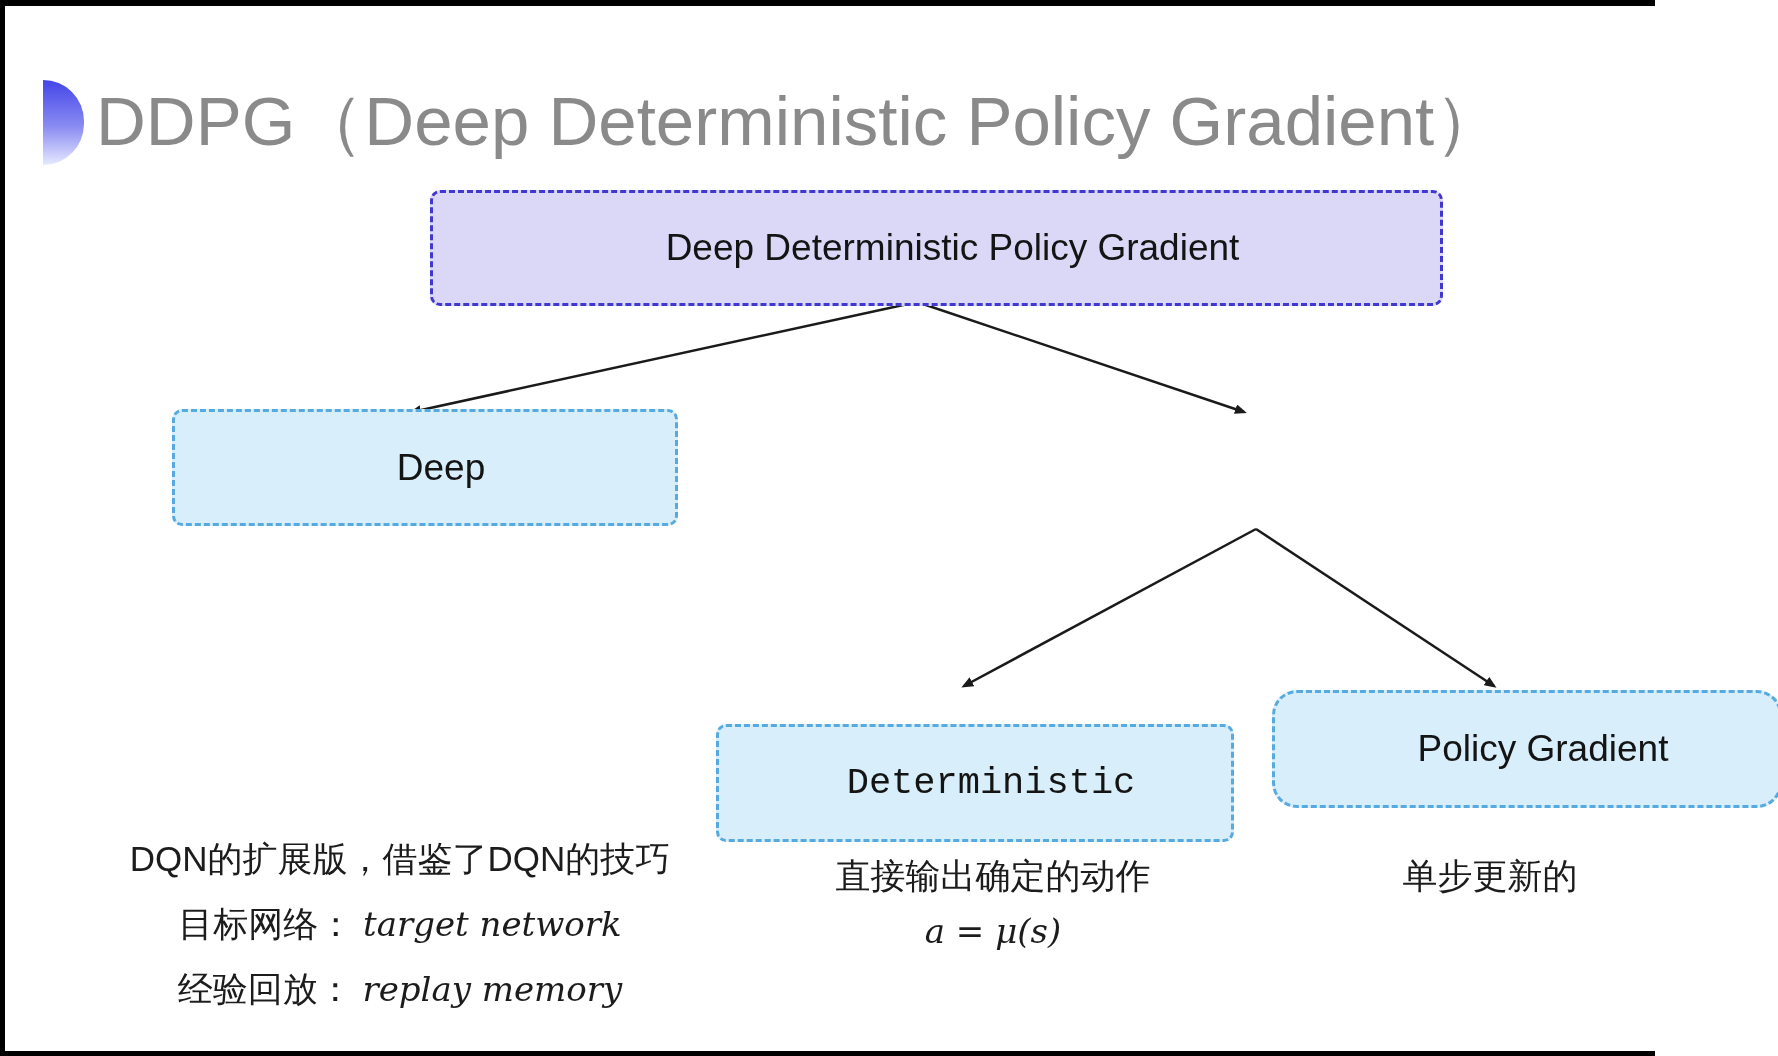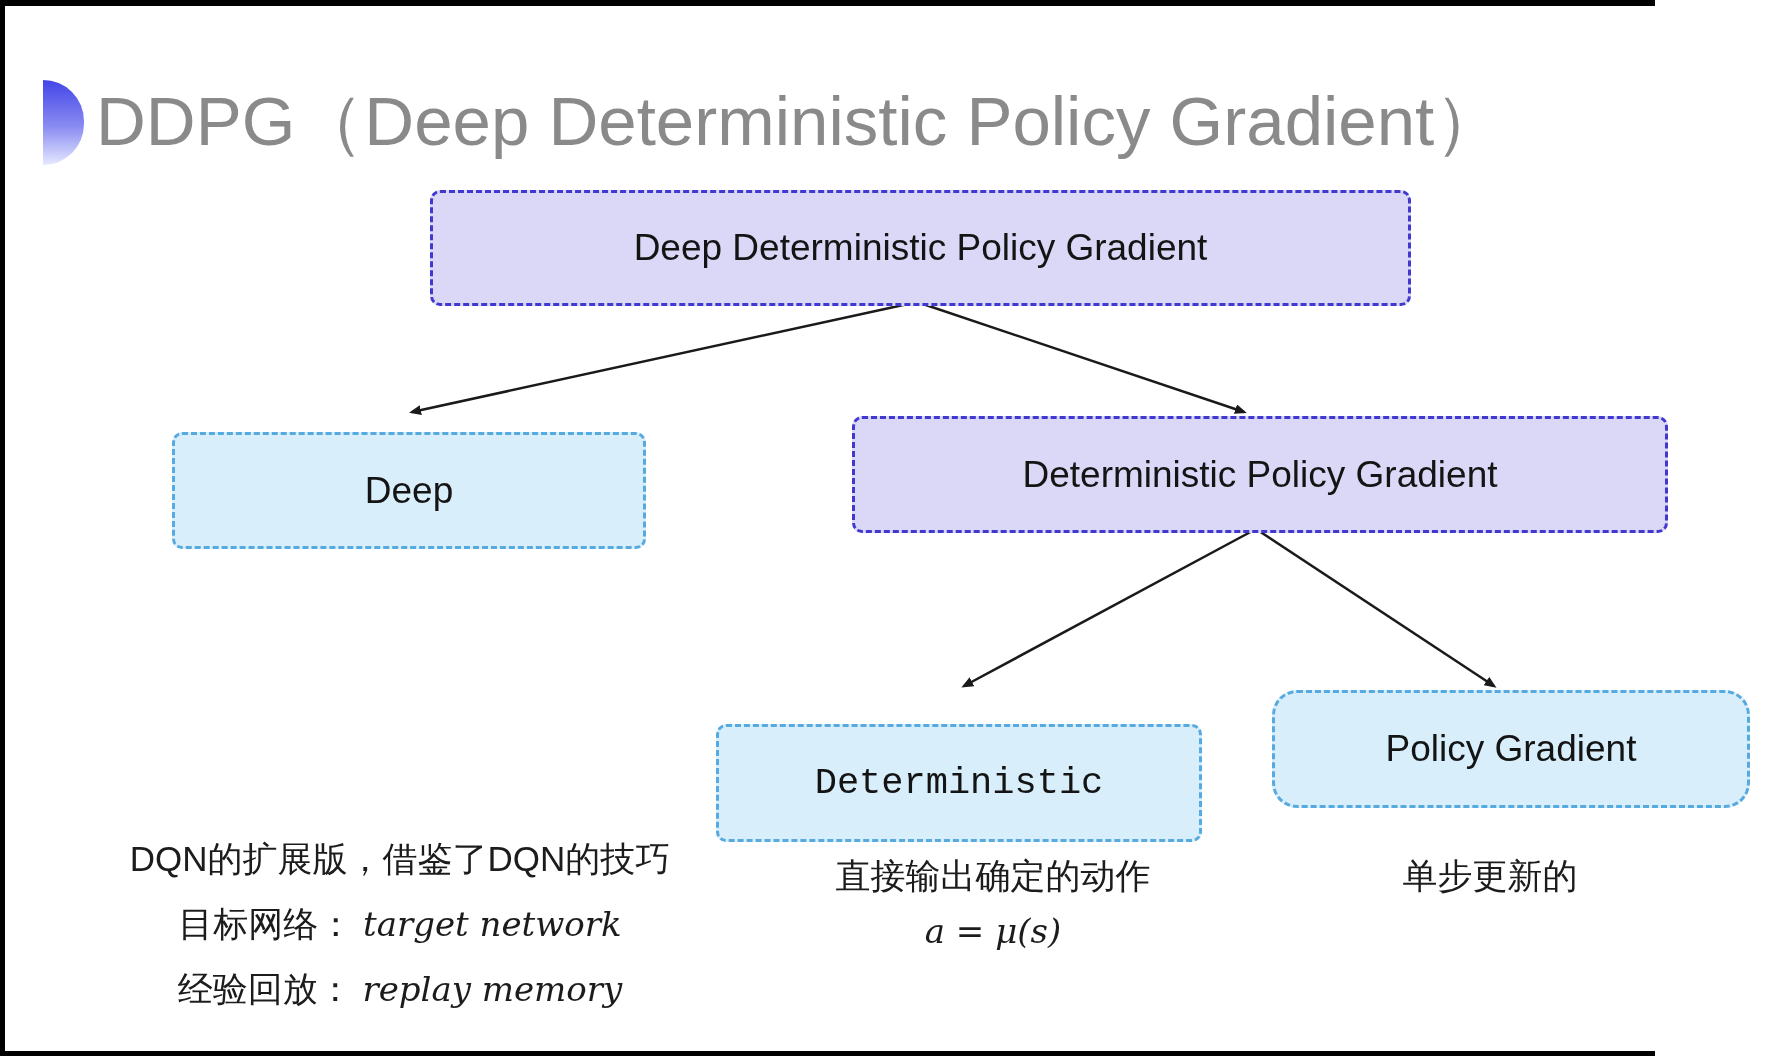--- a/index.html
+++ b/index.html
@@ -24,26 +24,26 @@
   }
   .title {
     position:absolute; left:96px; top:86px;
     font-size:69px; line-height:72px; font-weight:400;
     color:#8a8a8a; letter-spacing:0px; white-space:nowrap;
   }
 
   
   .node {
     position:absolute; display:flex; align-items:center; justify-content:center;
-    border-radius:10px; font-size:37px; color:#141414; white-space:nowrap;
+    border-radius:10px; font-size:37px; color:#141414; white-space:nowrap;padding-left:32px;
   }
   .node.purple { background:#dbd8f7; border:3px dashed #4038cf; }
   .node.cyan   { background:#d8eefb; border:3px dashed #56aadf; }
   #node-root { left:430px; top:190px; width:975px; height:110px; }
-  #node-deep { left:172px; top:432px; width:468px; height:111px;align-items:center; }
+  #node-deep { left:172px; top:409px; width:468px; height:111px;align-items:center; }
   #node-dpg  { left:852px; top:416px; width:810px; height:111px; }
   #node-det  { left:716px; top:724px; width:480px; height:112px;font-family:Liberation Mono, monospace; }
   #node-pg   { left:1272px; top:690px; width:472px; height:112px;border-radius:25px; }
 
   
   #arrows { position:absolute; left:0; top:0; width:1778px; height:1056px; pointer-events:none; }
 
   
   .note { position:absolute; color:#1c1c1c; text-align:center; }
   .note .zh { font-size:35px; }
@@ -81,23 +81,20 @@
     <line x1="1256" y1="529" x2="964" y2="686" stroke="#1a1a1a" stroke-width="2.5" marker-end="url(#ah)"></line>
     <line x1="1256" y1="529" x2="1494" y2="686" stroke="#1a1a1a" stroke-width="2.5" marker-end="url(#ah)"></line>
   </svg>
 
   <div id="node-root" class="node purple">
     <span>Deep Deterministic Policy Gradient</span>
   </div>
   <div id="node-deep" class="node cyan">
     <span>Deep</span>
   </div>
-  <div id="node-dpg" class="node purple">
-    <span>Deterministic Policy Gradient</span>
-  </div>
   <div id="node-det" class="node cyan">
     <span>Deterministic</span>
   </div>
   <div id="node-pg" class="node cyan">
     <span>Policy Gradient</span>
   </div>
 
   <div id="note-det" class="note">
     <div>
       <span class="zh">直接输出确定的动作</span>

